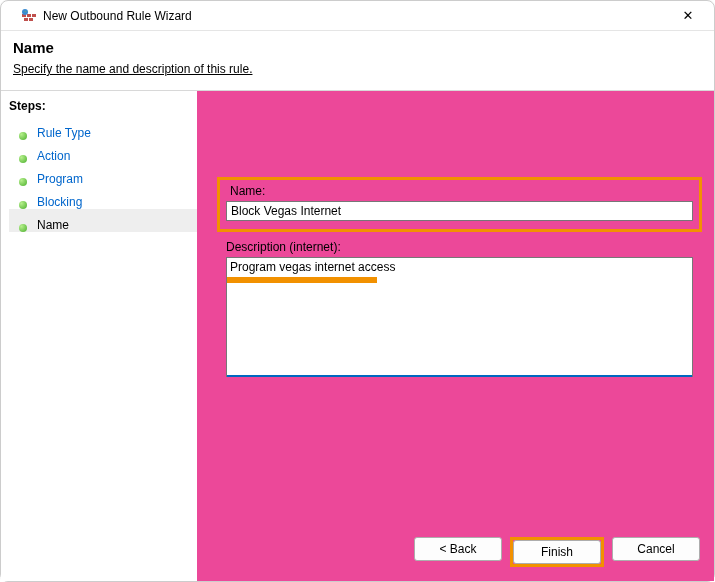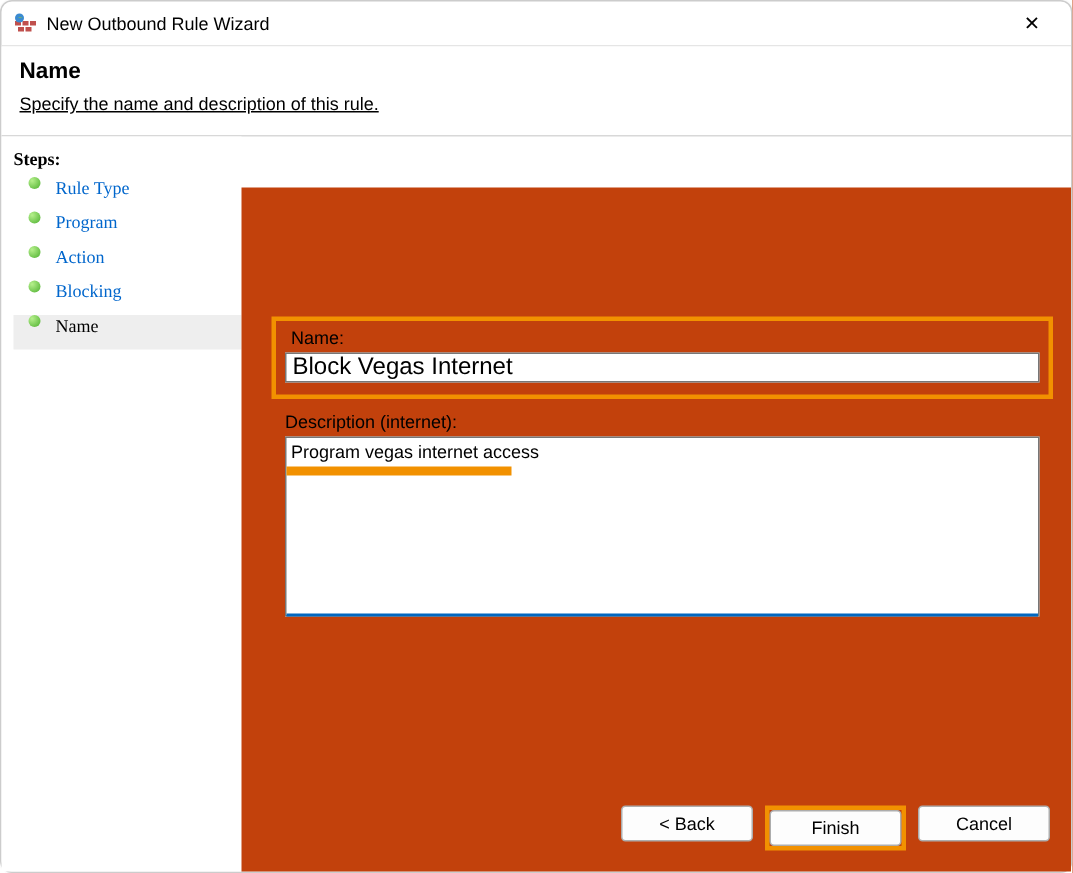--- a/index.html
+++ b/index.html
@@ -21,21 +21,21 @@
     position: relative;
     display: flex;
     flex-direction: column;
     box-shadow: 0 0 0 1px rgba(0,0,0,0.02);
   }
   
   .titlebar {
     height: 30px;
     display: flex;
     align-items: center;
-    padding: 0 4px 0 8px;
+    padding: 0 4px 0 20px;
     border-bottom: 1px solid #e5e5e5;
   }
   .titlebar .app-icon {
     width: 16px; height: 16px;
     margin-right: 6px;
     display: inline-flex;
   }
   .titlebar .title {
     font-size: 12px;
     color: #000;
@@ -66,33 +66,32 @@
     color: #000;
     text-decoration: underline;
   }
   
   .body {
     flex: 1;
     display: flex;
     min-height: 0;
   }
   .sidebar {
-    width: 160px;
+    width: 196px;
     background: #fff;
     padding: 6px 0 0 8px;
-    font-family: Liberation Serif, serif;
   }
   .steps-label {
     font-weight: 700;
     font-size: 12px;
     padding: 2px 0 4px 0;
   }
   .step {
     display: flex;
-    align-items: flex-start;
+    align-items: flex-end;
     height: 23px;
     padding-left: 4px;
     font-size: 12px;
   }
   .step.current {
     background: #eeeeee;
   }
   .step .bullet {
     width: 8px; height: 8px;
     border-radius: 50%;
@@ -103,24 +102,23 @@
   .step a {
     color: #0066cc;
     text-decoration: none;
   }
   .step .current-label {
     color: #000;
   }
   
   .main {
     flex: 1;
-    background: #c2410c;
+    background: #ec4899;
     position: relative;
     padding: 0;
-    margin-top: 34px;
   }
   .form-area {
     position: absolute;
     left: 20px;
     right: 12px;
     top: 86px;
   }
   .highlight-box {
     border: 3px solid #f29100;
     padding: 4px 6px 8px 6px;
@@ -131,21 +129,21 @@
     font-size: 12px;
     color: #000;
     margin: 0 0 3px 4px;
   }
   .text-input {
     width: 100%;
     height: 20px;
     border: 1px solid #777;
     background: #fff;
     font-family: inherit;
-    font-size: 16px;
+    font-size: 12px;
     padding: 1px 4px;
   }
   .desc-wrap {
     margin: 0 9px 0 9px;
   }
   .desc-area {
     position: relative;
     width: 100%;
     height: 120px;
     border: 1px solid #777;
@@ -230,25 +228,25 @@
 
     <div class="sidebar">
       <div class="steps-label">Steps:</div>
 
       <div class="step">
         <span class="bullet"></span>
         <a href="#">Rule Type</a>
       </div>
       <div class="step">
         <span class="bullet"></span>
+        <a href="#">Action</a>
+      </div>
+      <div class="step">
+        <span class="bullet"></span>
         <a href="#">Program</a>
-      </div>
-      <div class="step">
-        <span class="bullet"></span>
-        <a href="#">Action</a>
       </div>
       <div class="step">
         <span class="bullet"></span>
         <a href="#">Blocking</a>
       </div>
       <div class="step current">
         <span class="bullet"></span>
         <span class="current-label">Name</span>
       </div>
     </div>

